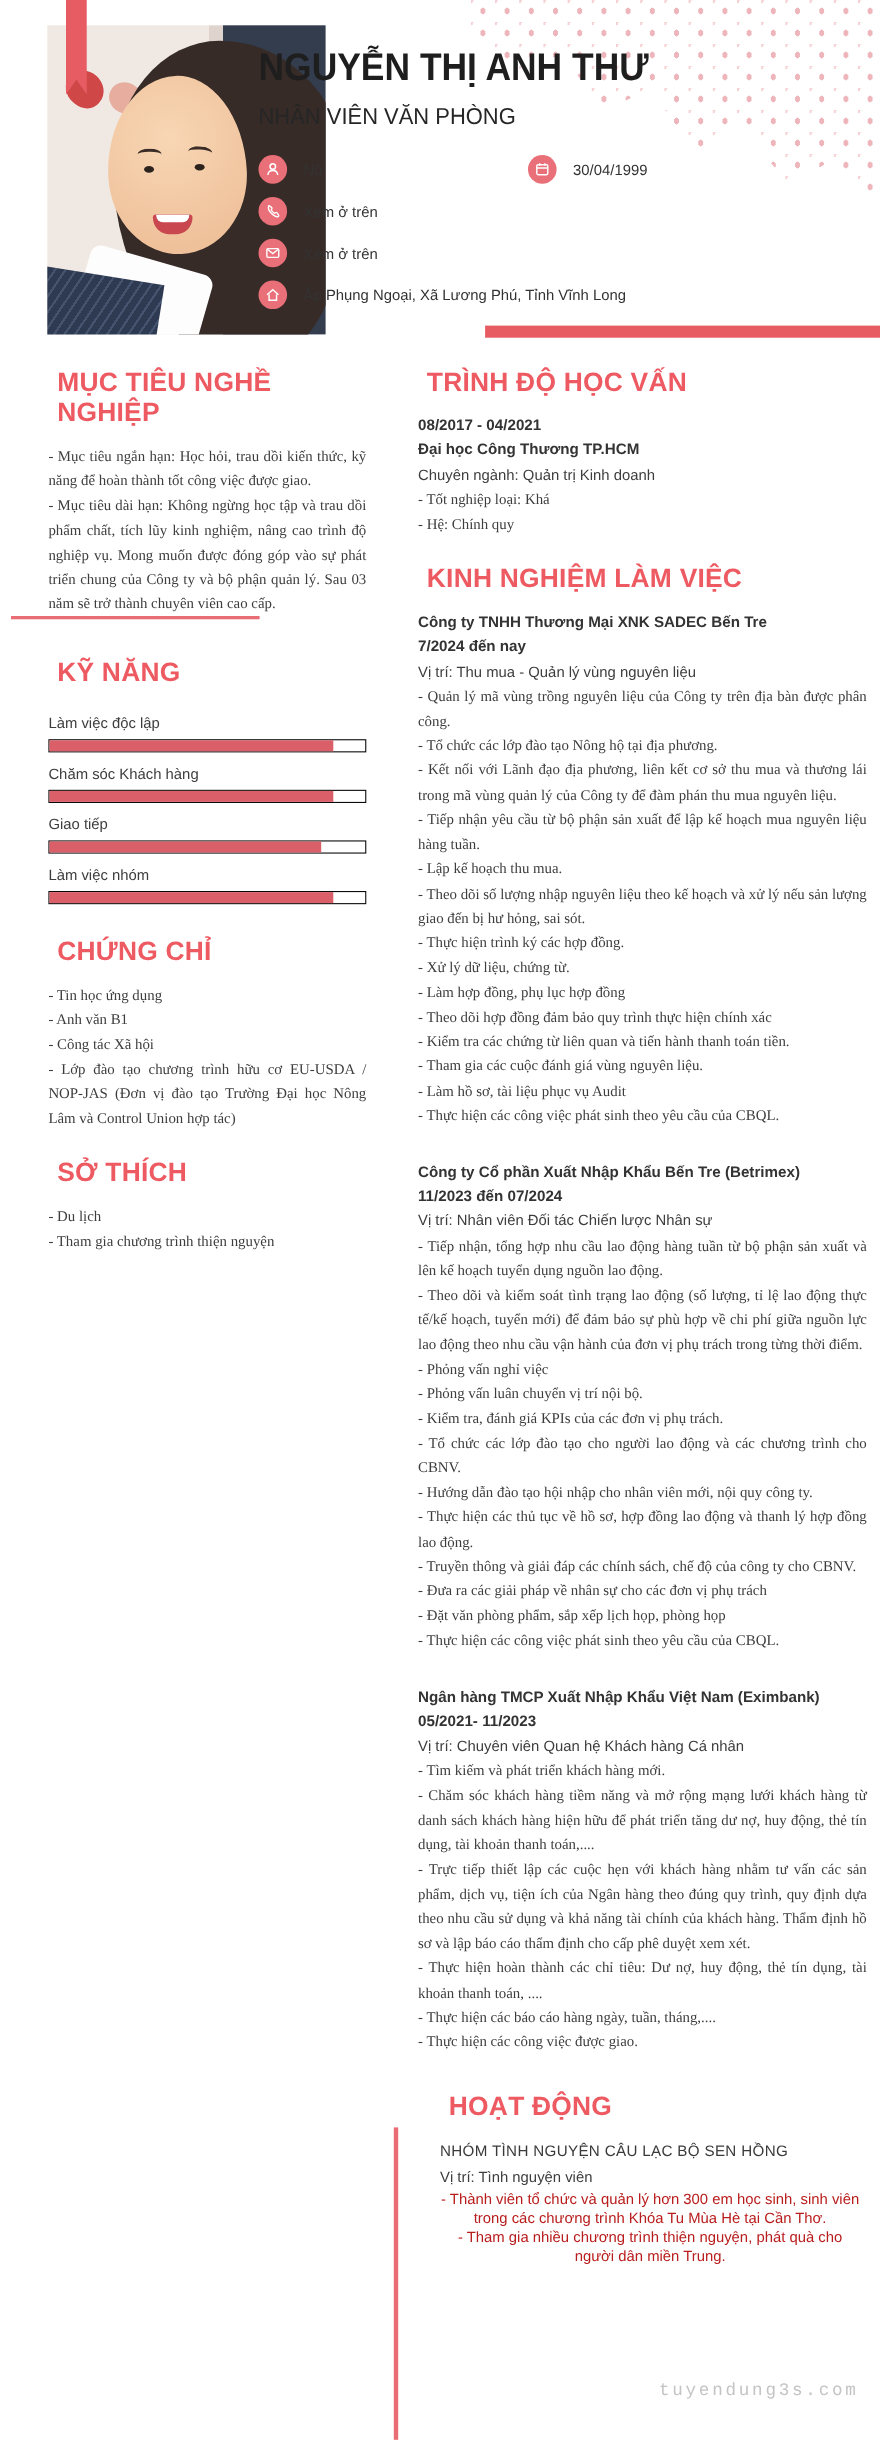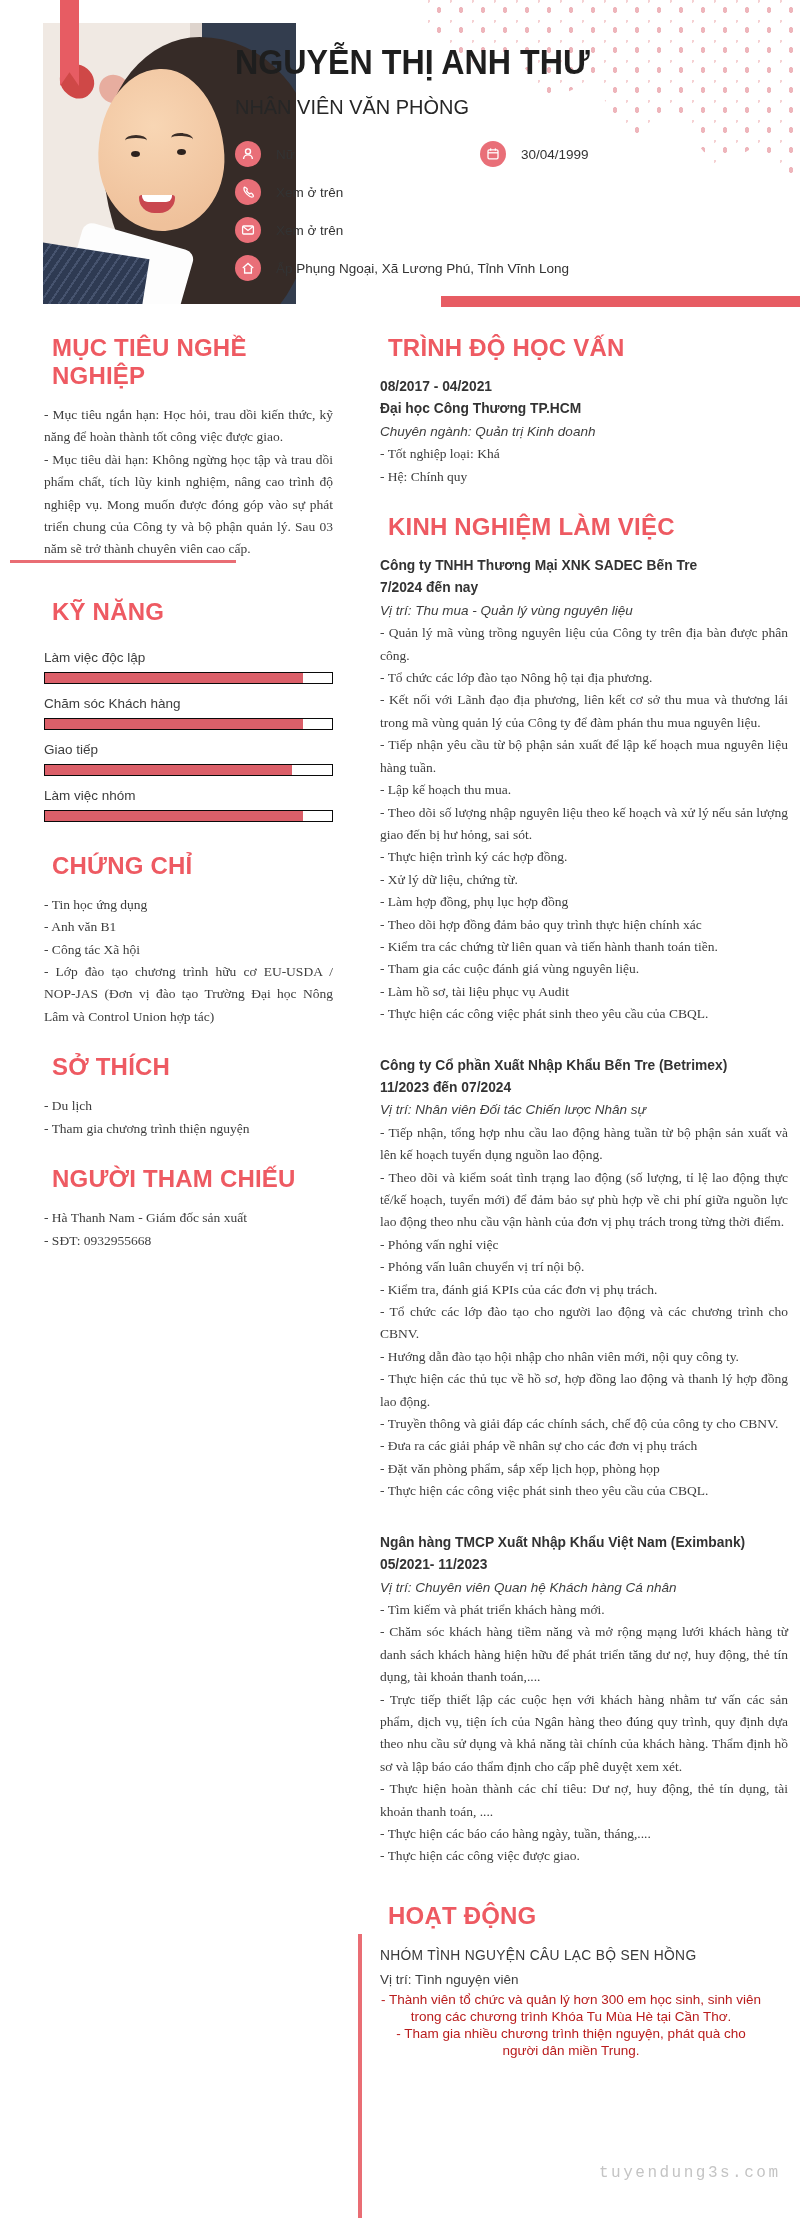--- a/index.html
+++ b/index.html
@@ -55,21 +55,21 @@
   h2.sec{color:#ee5a62;font-size:24px;font-weight:bold;margin:0 0 14px 8px;letter-spacing:.2px;}
   .sec-block{margin-bottom:25px;}
   p.line{margin:0;font-size:13.5px;line-height:22.4px;text-align:justify;color:#3d3d3d;font-family:Liberation Serif, serif;}
   
   .skill{margin-bottom:9px;}
   .skill-label{font-size:13.5px;line-height:22px;margin-bottom:3px;color:#3d3d3d;}
   .skill-bar{height:10px;border:1.5px solid #0a0a0a;background:#fff;}
   .skill-fill{height:100%;background:#db5f69;}
   
   .bold-line{font-weight:bold;color:#333;font-size:13.8px;line-height:22.4px;margin:0;}
-  .italic-line{font-style:italic;color:#3d3d3d;font-size:13.5px;line-height:22.4px;margin:0;}
+  .italic-line{color:#3d3d3d;font-size:13.5px;line-height:22.4px;margin:0;}
   .job{margin-bottom:29px;}
   .job:last-child{margin-bottom:0;}
   
   .act-org{font-size:13.8px;line-height:24px;color:#3a3a3a;letter-spacing:.3px;margin:0;}
   .act-role{font-size:13.5px;line-height:23px;margin:0;color:#3d3d3d;}
   .act p.bullet{margin:0;font-size:13.5px;line-height:17px;text-align:center;max-width:382px;color:#b91c1c;}
   
   .watermark{position:absolute;left:599px;top:2164px;font-family:"Liberation Mono",monospace;
     font-size:16px;letter-spacing:2.5px;color:#c4c4c4;}
 </style>
@@ -211,28 +211,20 @@
 
     <section class="sec-block">
       <h2 class="sec">SỞ THÍCH</h2>
       <div>
 
       <p class="line">- Du lịch</p>
           <p class="line">- Tham gia chương trình thiện nguyện</p>
         </div>
     </section>
 
-    <section class="sec-block">
-      <h2 class="sec">NGƯỜI THAM CHIẾU</h2>
-      <div>
-
-      <p class="line">- Hà Thanh Nam - Giám đốc sản xuất</p>
-          <p class="line">- SĐT: 0932955668</p>
-        </div>
-    </section>
 
   </aside>
 
   <main class="col-right">
 
     <section class="sec-block">
       <h2 class="sec">TRÌNH ĐỘ HỌC VẤN</h2>
       <p class="bold-line">08/2017 - 04/2021</p>
       <p class="bold-line">Đại học Công Thương TP.HCM</p>
       <p class="italic-line">Chuyên ngành: Quản trị Kinh doanh</p>
@@ -301,21 +293,21 @@
               <p class="line">- Chăm sóc khách hàng tiềm năng và mở rộng mạng lưới khách hàng từ danh sách khách hàng hiện hữu để phát triển tăng dư nợ, huy động, thẻ tín dụng, tài khoản thanh toán,....</p>
               <p class="line">- Trực tiếp thiết lập các cuộc hẹn với khách hàng nhằm tư vấn các sản phẩm, dịch vụ, tiện ích của Ngân hàng theo đúng quy trình, quy định dựa theo nhu cầu sử dụng và khả năng tài chính của khách hàng. Thẩm định hồ sơ và lập báo cáo thẩm định cho cấp phê duyệt xem xét.</p>
               <p class="line">- Thực hiện hoàn thành các chỉ tiêu: Dư nợ, huy động, thẻ tín dụng, tài khoản thanh toán, ....</p>
               <p class="line">- Thực hiện các báo cáo hàng ngày, tuần, tháng,....</p>
               <p class="line">- Thực hiện các công việc được giao.</p>
             </div>
           </article>
         </div>
     </section>
 
-    <section class="sec-block act" style="margin-top:34px;">
+    <section class="sec-block act" style="margin-top:34px;margin-left:20px;">
       <h2 class="sec">HOẠT ĐỘNG</h2>
       <p class="act-org">NHÓM TÌNH NGUYỆN CÂU LẠC BỘ SEN HỒNG</p>
       <p class="act-role">Vị trí: Tình nguyện viên</p>
       <div>
 
       <p class="bullet">- Thành viên tổ chức và quản lý hơn 300 em học sinh, sinh viên trong các chương trình Khóa Tu Mùa Hè tại Cần Thơ.</p>
           <p class="bullet">- Tham gia nhiều chương trình thiện nguyện, phát quà cho người dân miền Trung.</p>
         </div>
     </section>
 

